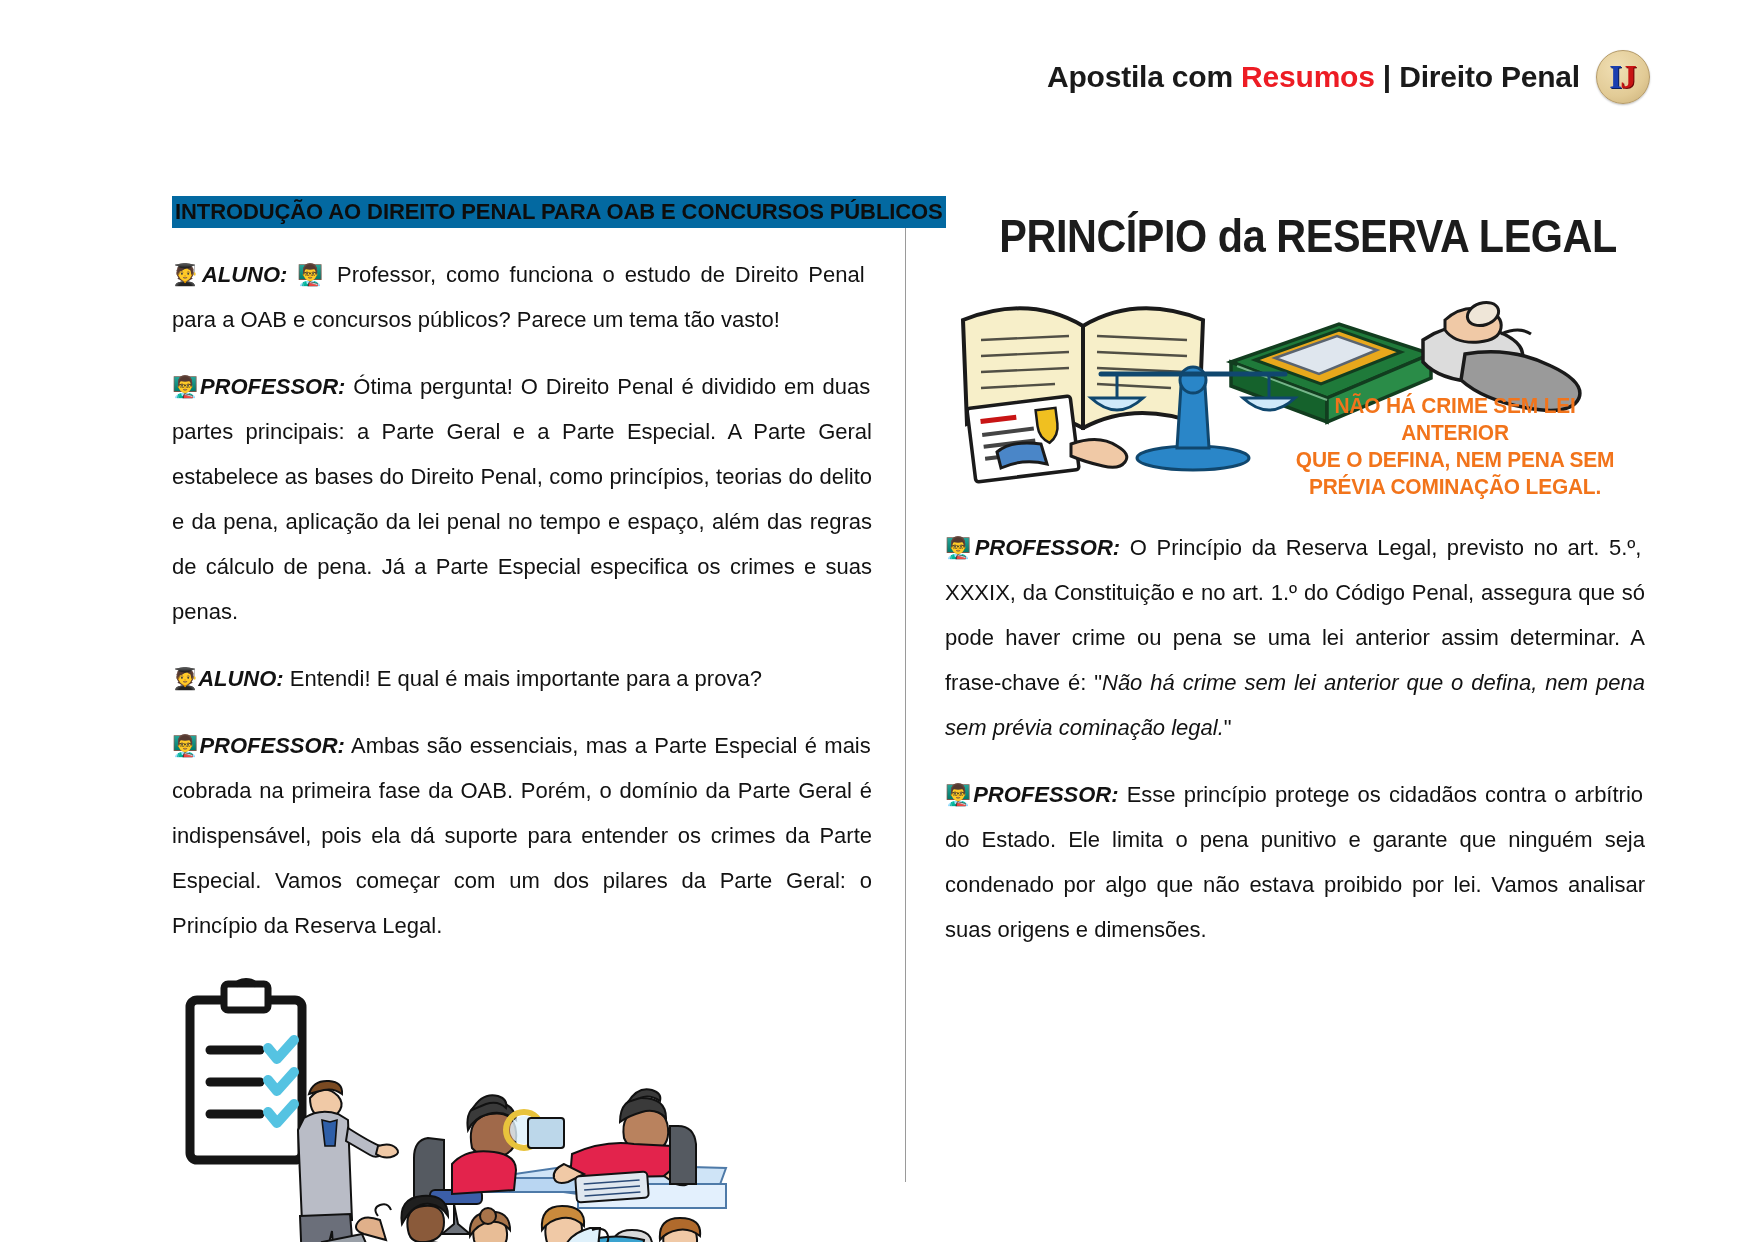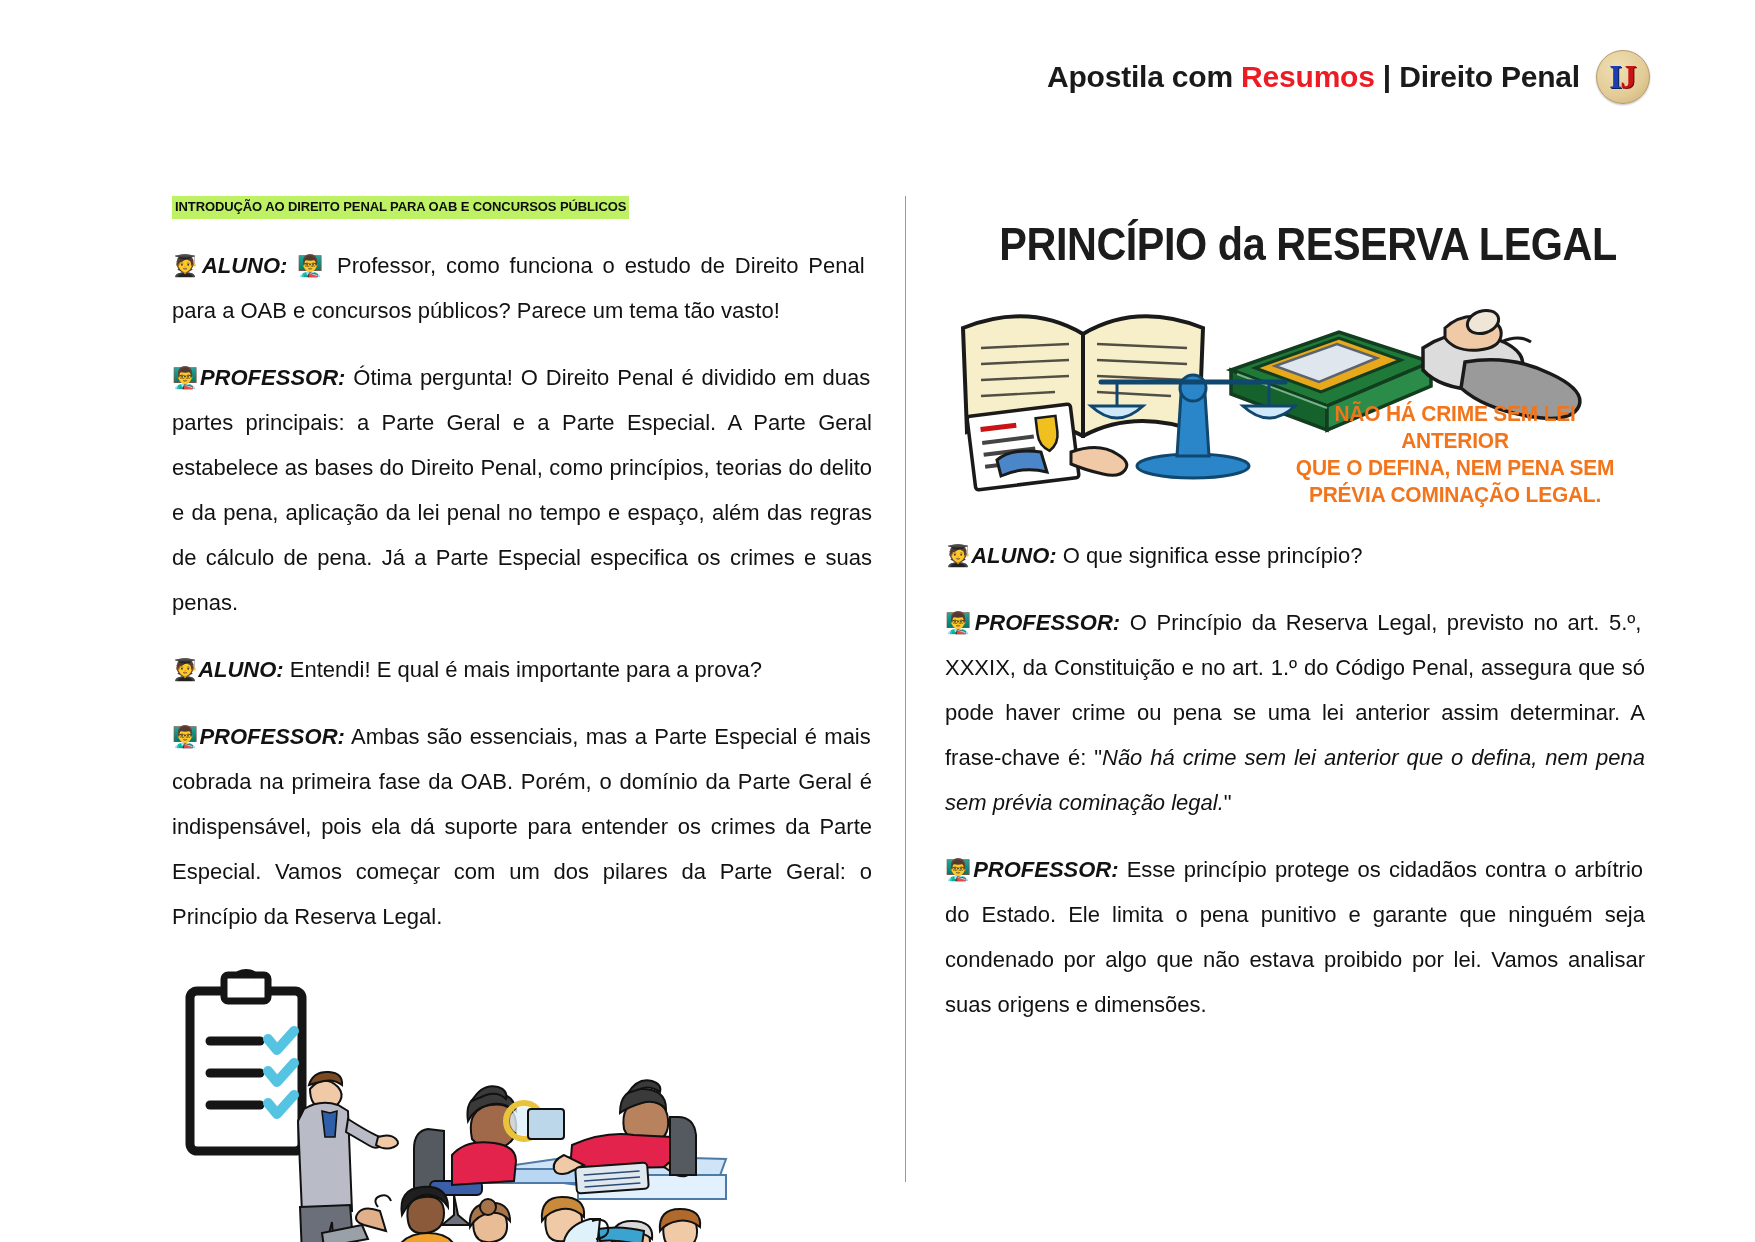--- a/index.html
+++ b/index.html
@@ -39,40 +39,40 @@
   
   .divider{
     position:absolute;left:905px;top:196px;width:1px;height:986px;
     background:#9a9a9a;
   }
   .col{position:absolute;top:196px;}
   .col-left{left:172px;width:700px;}
   .col-right{left:945px;width:700px;}
 
   .sec-heading{
-    font-size:13px;font-weight:bold;letter-spacing:-0.1px;
-    background:#bef264;display:inline-block;
+    font-size:22px;font-weight:bold;letter-spacing:-0.1px;
+    background:#0369a1;display:inline-block;
     padding:4px 3px 5px 3px;line-height:1.05;
     color:#0d0d0d;white-space:nowrap;
   }
 
   .para{
     font-size:22px;line-height:45px;text-align:justify;
     margin-top:21px;color:#121212;
     font-family:"Liberation Sans", sans-serif;
     hyphens:none;
   }
   .para.first{margin-top:24px;}
   .para .role{font-weight:bold;font-style:italic;}
   .para .emo{font-size:21px;letter-spacing:0;}
   .para .quote-it{font-style:italic;}
 
   
   .illus-right{
-    position:relative;width:700px;height:300px;margin-top:16px;
+    position:relative;width:700px;height:300px;margin-top:8px;
   }
   .ir-title{
     position:absolute;left:14px;top:4px;width:672px;text-align:center;
     font-size:47px;font-weight:bold;color:#1c1c1c;
     font-family:"Liberation Sans Narrow","Liberation Sans",sans-serif;
     transform:scaleX(0.88);transform-origin:center top;
     white-space:nowrap;letter-spacing:-0.5px;
   }
   .ir-title .thin{font-weight:bold;}
   .ir-svg{position:absolute;left:0;top:58px;}
@@ -293,23 +293,20 @@
         </g>
       </svg>
 
       <div class="ir-caption">
         <div>NÃO HÁ CRIME SEM LEI ANTERIOR</div>
         <div>QUE O DEFINA, NEM PENA SEM</div>
         <div>PRÉVIA COMINAÇÃO LEGAL.</div>
       </div>
     </div>
 
-    <p class="para">
-      <span class="emo">🧑‍🎓</span><span class="role">ALUNO:</span><span> O que significa esse princípio?</span>
-    </p>
 
     <p class="para">
       <span class="emo">👨‍🏫</span><span class="role">PROFESSOR:</span><span> O Princípio da Reserva Legal, previsto no art. 5.º, XXXIX, da Constituição e no art. 1.º do Código Penal, assegura que só pode haver crime ou pena se uma lei anterior assim determinar. A frase-chave é: "</span><span class="quote-it">Não há crime sem lei anterior que o defina, nem pena sem prévia cominação legal.</span><span>"</span>
     </p>
 
 
     <p class="para">
       <span class="emo">👨‍🏫</span><span class="role">PROFESSOR:</span><span> Esse princípio protege os cidadãos contra o arbítrio do Estado. Ele limita o pena punitivo e garante que ninguém seja condenado por algo que não estava proibido por lei. Vamos analisar suas origens e dimensões.</span>
     </p>
 

